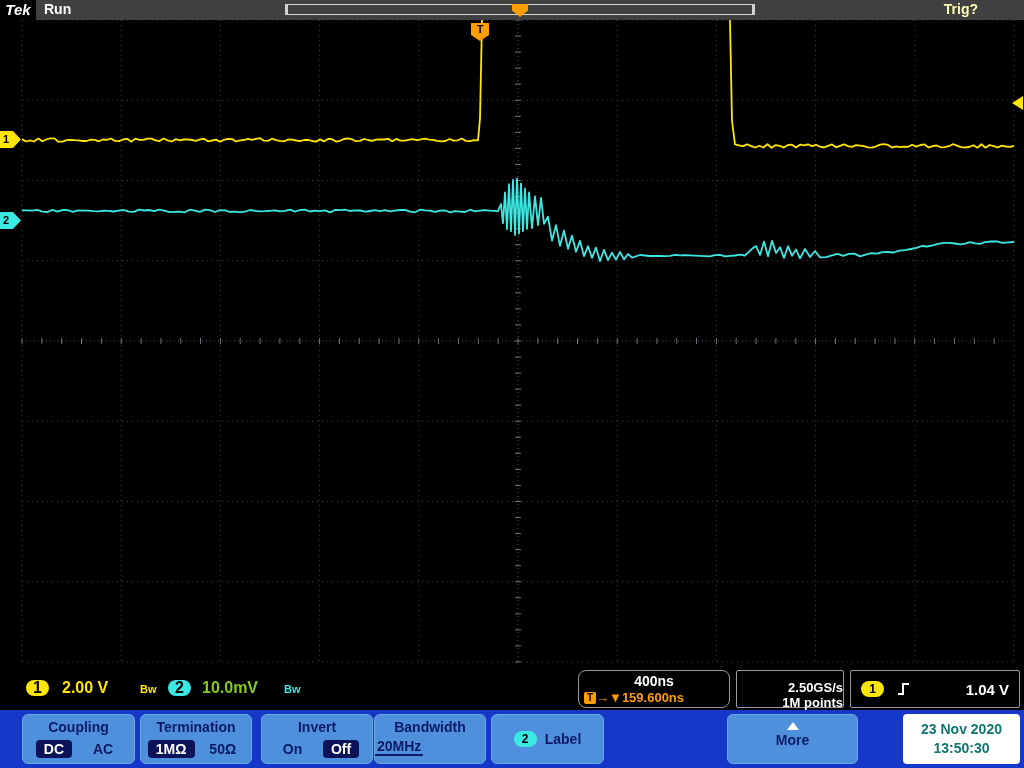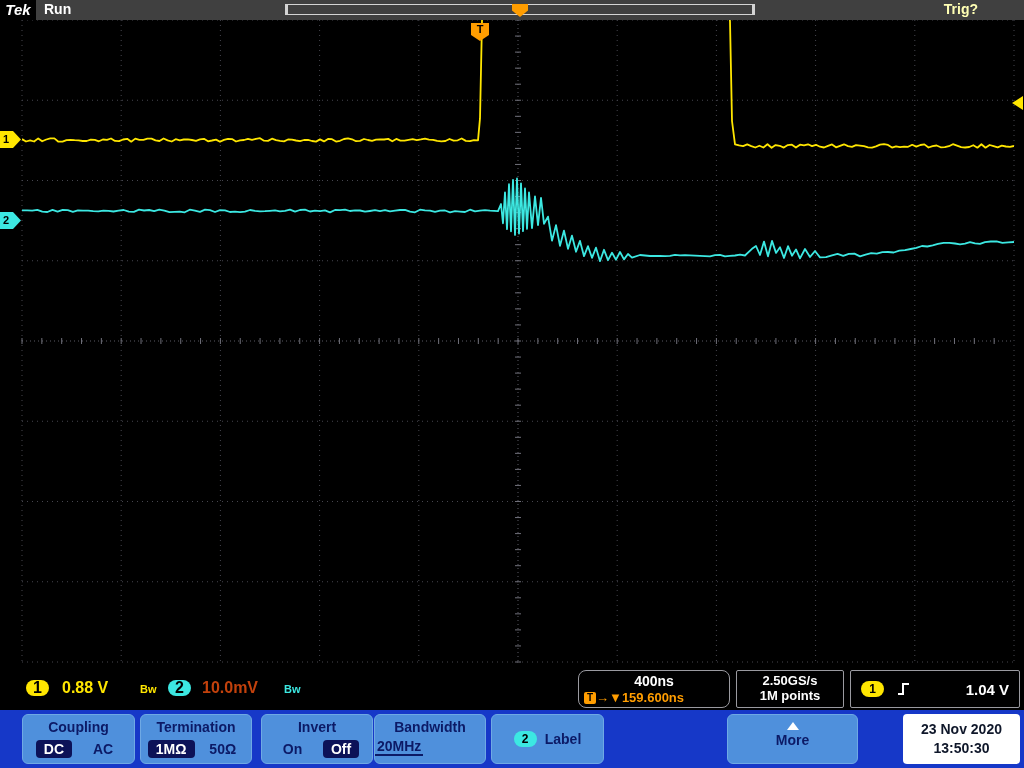--- a/index.html
+++ b/index.html
@@ -36,47 +36,47 @@
   .statusbar{position:absolute;left:0;top:668px;width:1024px;height:42px;background:#000;color:#fff;}
   .badge{display:inline-block;min-width:23px;height:16px;border-radius:8px;color:#000;
          font-weight:bold;font-size:12px;text-align:center;line-height:16px;padding:0 4px;}
   .badge.y{background:#ffe600;}
   .badge.c{background:#3ce8e2;}
   .ro{position:absolute;font-size:16px;font-weight:bold;}
   .ro-b1{left:26px;top:12px;}
   .ro-v1{left:62px;top:11px;color:#ffe600;}
   .ro-bw1{left:140px;top:15px;color:#ffe600;font-size:11px;font-weight:bold;}
   .ro-b2{left:168px;top:12px;}
-  .ro-v2{left:202px;top:11px;color:#c2410c;}
+  .ro-v2{left:202px;top:11px;color:#84cc16;}
   .ro-bw2{left:284px;top:15px;color:#3ce8e2;font-size:11px;font-weight:bold;}
   .sbox{position:absolute;top:2px;height:38px;border:1px solid #9a9aa0;border-radius:2px;}
   .sbox.tb{left:578px;width:152px;border-radius:8px;}
   .tb-l1{text-align:center;font-size:14px;font-weight:bold;margin-top:2px;}
   .tb-l2{color:#ff9d00;font-size:13px;font-weight:bold;padding-left:5px;margin-top:1px;}
   .t-ico{display:inline-block;background:#ff9d00;color:#000;font-weight:bold;font-size:10px;
          width:12px;height:12px;line-height:12px;text-align:center;border-radius:2px;vertical-align:1px;}
-  .sbox.acq{left:736px;width:108px;text-align:center;font-size:13px;font-weight:bold;padding-top:2px;}
+  .sbox.acq{left:736px;width:108px;text-align:right;font-size:13px;font-weight:bold;padding-top:9px;}
   .sbox.trg{left:850px;width:170px;display:flex;align-items:center;padding:0 10px;gap:12px;}
   .trg-level{margin-left:auto;font-size:15px;font-weight:bold;}
 
   
   .menubar{position:absolute;left:0;top:710px;width:1024px;height:58px;background:#1638c8;}
   .mbtn{position:absolute;top:4px;height:50px;background:#4f90dc;border:1px solid #6fa9e4;
         border-radius:6px;color:#0c1a66;font-weight:bold;font-size:14px;}
   .mtitle{text-align:center;margin-top:4px;}
   .opts{display:flex;justify-content:space-evenly;margin-top:5px;}
   .opt{padding:1px 8px;border-radius:4px;cursor:default;}
   .opt.sel{background:#0c1258;color:#fff;}
   .mval{margin-top:3px;}
   .mval span{border-bottom:2px solid #0c1a66;padding:0 2px;}
   .label-inner{display:flex;align-items:center;justify-content:center;gap:8px;height:100%;}
   .more-arrow{width:0;height:0;border-left:6px solid transparent;border-right:6px solid transparent;
               border-bottom:8px solid #fff;margin:7px auto 2px;}
   .datebox{position:absolute;left:903px;top:4px;width:117px;height:50px;background:#fff;
-           border-radius:4px;color:#0f172a;font-weight:bold;font-size:14px;text-align:center;
+           border-radius:4px;color:#0f766e;font-weight:bold;font-size:14px;text-align:center;
            padding-top:6px;line-height:19px;}
   .b-coupling{left:22px;width:113px;}
   .b-term{left:140px;width:112px;}
   .b-invert{left:261px;width:112px;}
   .b-bw{left:374px;width:112px;}
   .b-label{left:491px;width:113px;}
   .b-more{left:727px;width:131px;}
 </style>
 </head>
 <body>
@@ -214,21 +214,21 @@
     <span class="trig-q">Trig?</span>
   </div>
 
   <div class="t-flag">T</div>
   <div class="ch-marker ch1">1</div>
   <div class="ch-marker ch2">2</div>
   <div class="trig-level-arrow"></div>
 
   <div class="statusbar">
     <span class="ro ro-b1 badge y">1</span>
-    <span class="ro ro-v1">0.88 V</span>
+    <span class="ro ro-v1">2.00 V</span>
     <span class="ro ro-bw1">Bw</span>
     <span class="ro ro-b2 badge c">2</span>
     <span class="ro ro-v2">10.0mV</span>
     <span class="ro ro-bw2">Bw</span>
 
     <div class="sbox tb">
       <div class="tb-l1">400ns</div>
       <div class="tb-l2">
         <span class="t-ico">T</span><span>→▼</span><span>159.600ns</span>
       </div>

